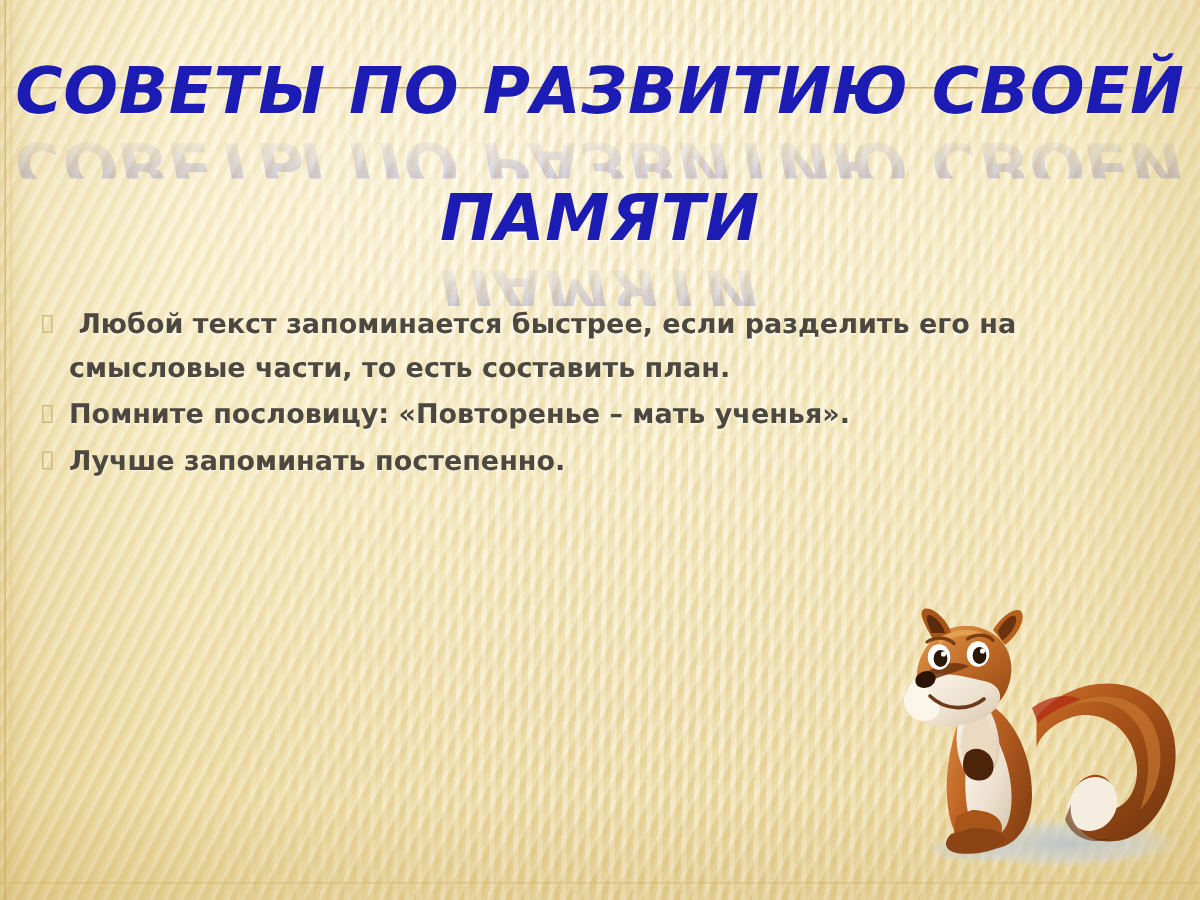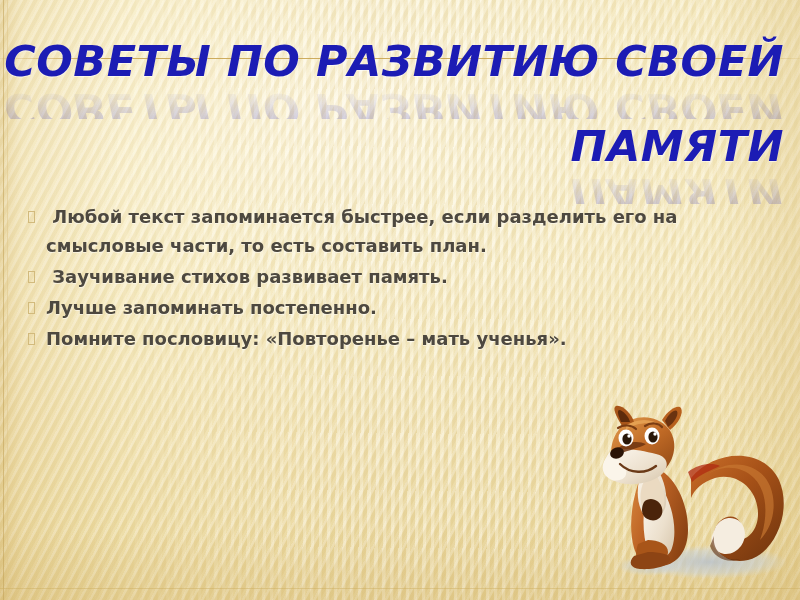--- a/index.html
+++ b/index.html
@@ -80,23 +80,23 @@
     position: absolute;
     left: 0; right: 0; bottom: 11px;
     height: 1px;
     background: rgba(205,172,96,0.45);
   }
 
   
   .title-block {
     position: absolute;
     left: 0;
-    right: 16px;
+    right: 0;
     top: 34px;
-    text-align: right;
+    text-align: center;
     z-index: 5;
   }
   .title-rule {
     position: absolute;
     left: 0;
     right: 0;
     top: 58px;
     height: 1px;
     background: linear-gradient(90deg, rgba(201,166,84,0.15), rgba(198,160,72,0.85) 12%, rgba(198,160,72,0.85) 88%, rgba(201,166,84,0.15));
     z-index: 4;
@@ -212,33 +212,29 @@
     </div>
   </div>
 
   <div class="body-block">
 
     <div class="bullet-row">
       <span class="bullet-marker"><span class="box"></span></span>
       <span class="bullet-text"> Любой текст запоминается быстрее, если разделить его на смысловые части, то есть составить план.</span>
     </div>
 
+
     <div class="bullet-row">
       <span class="bullet-marker"><span class="box"></span></span>
-      <span class="bullet-text"> Заучивание стихов развивает память.</span>
+      <span class="bullet-text">Помните пословицу: «Повторенье – мать ученья».</span>
     </div>
 
     <div class="bullet-row">
       <span class="bullet-marker"><span class="box"></span></span>
       <span class="bullet-text">Лучше запоминать постепенно.</span>
-    </div>
-
-    <div class="bullet-row">
-      <span class="bullet-marker"><span class="box"></span></span>
-      <span class="bullet-text">Помните пословицу: «Повторенье – мать ученья».</span>
     </div>
 
   </div>
 
   <div class="fox-wrap">
     <svg width="212" height="186" viewBox="0 0 212 186" xmlns="http://www.w3.org/2000/svg">
       <defs>
         <radialGradient id="shadowG" cx="50%" cy="50%" r="50%">
           <stop offset="0%" stop-color="#b9c2cc" stop-opacity="0.85"></stop>
           <stop offset="65%" stop-color="#c9d2da" stop-opacity="0.55"></stop>

